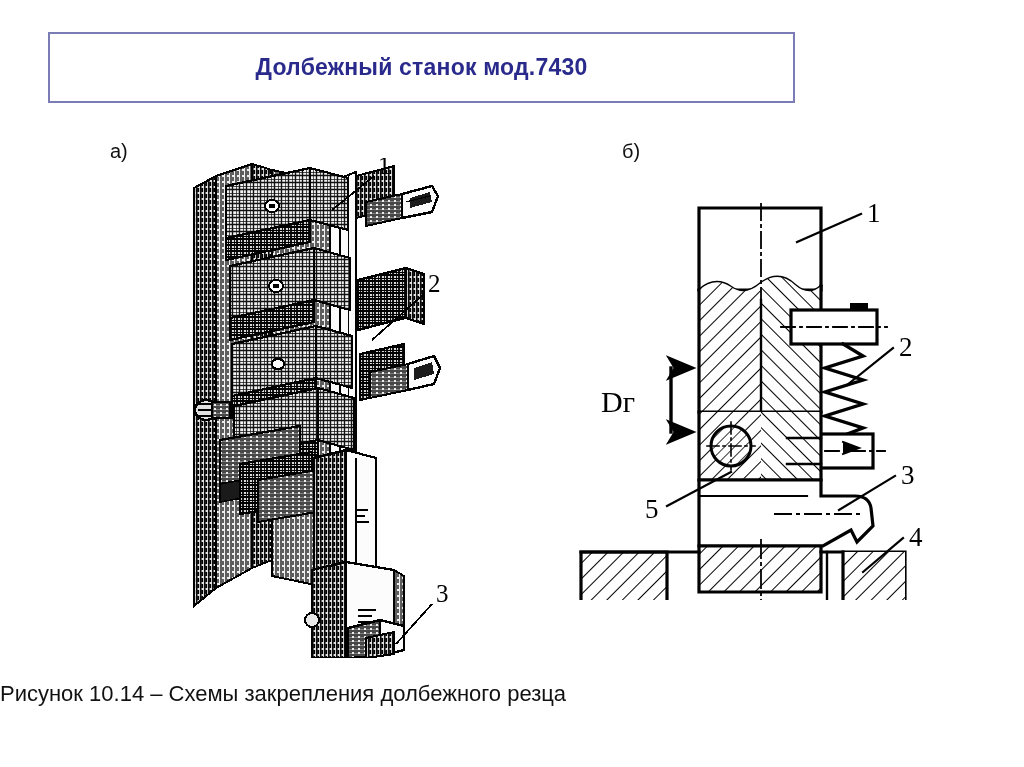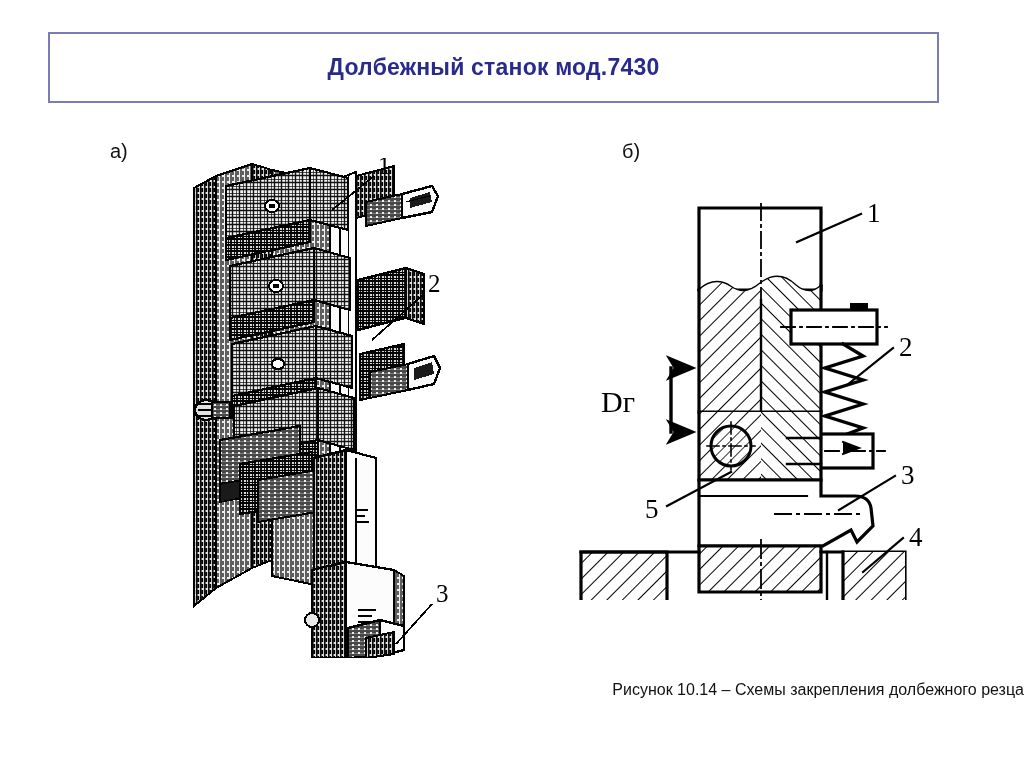--- a/index.html
+++ b/index.html
@@ -15,21 +15,21 @@
     overflow: hidden;
     font-family: "Liberation Sans", sans-serif;
     color: #000000;
   }
 
   
   #title-box {
     position: absolute;
     left: 48px;
     top: 32px;
-    width: 891px;
+    width: 747px;
     height: 71px;
     border: 2px solid #7b7bb5;
     box-sizing: border-box;
     background: #ffffff;
     display: flex;
     align-items: center;
     justify-content: center;
   }
   #title-text {
     font-family: "Liberation Sans", sans-serif;
@@ -67,23 +67,23 @@
     height: 420px;
   }
   #figure-a svg, #figure-b svg { display: block; }
 
   
   #caption {
     position: absolute;
     left: 0;
     top: 681px;
     width: 1024px;
-    text-align: right;
+    text-align: left;
     font-family: "Liberation Sans", sans-serif;
-    font-size: 16px;
+    font-size: 22px;
     color: #111111;
     white-space: nowrap;
   }
 </style>
 </head>
 <body>
 
 <div id="title-box">
   <span id="title-text">Долбежный станок мод.7430</span>
 </div>

